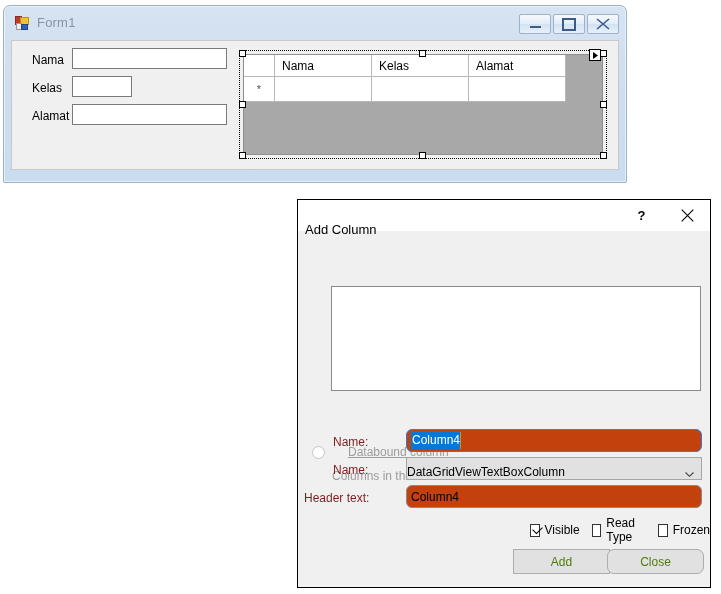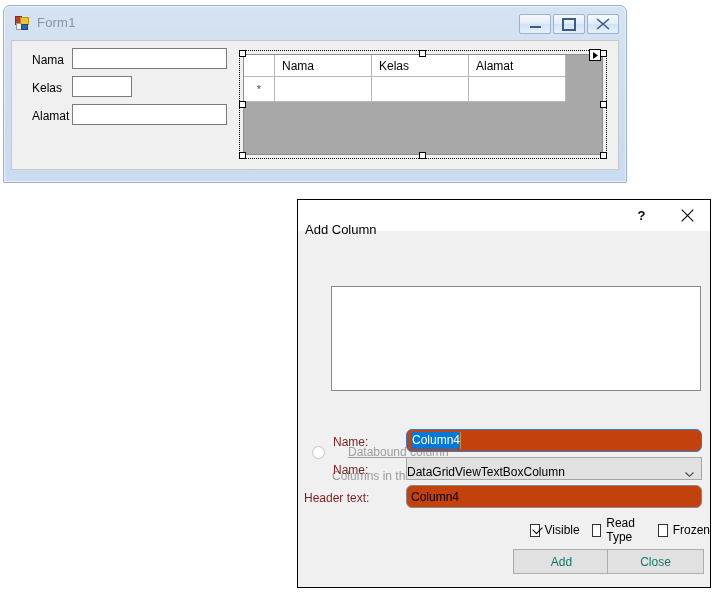--- a/index.html
+++ b/index.html
@@ -191,24 +191,24 @@
     position:absolute;left:2px;top:1px;width:8px;height:5px;
     border-left:1.6px solid #000;border-bottom:1.6px solid #000;
     transform:rotate(-45deg);
   }
   .cbox-label{font-size:12px;color:#000;margin-right:12px;}
 
   .dlg-btn{
     position:absolute;width:97px;height:25px;
     background:#e1e1e1;border:1px solid #adadad;box-sizing:border-box;
     display:flex;align-items:center;justify-content:center;
-    font-size:12px;color:#0f766e;
+    font-size:12px;color:#4d7c0f;
   }
   #btn-add{left:512px;top:548px;}
-  #btn-close{left:606px;top:548px;}
+  #btn-close{left:606px;top:548px;border-radius:7px;}
 </style>
 </head>
 <body>
 
 <div id="form1-window">
 
   <div id="form1-titlebar">
     <span id="form1-icon">
       <svg width="15" height="15" viewBox="0 0 15 15">
         <rect x="0.5" y="0.5" width="6" height="8" fill="#c0392b" stroke="#8d2b20"></rect>

